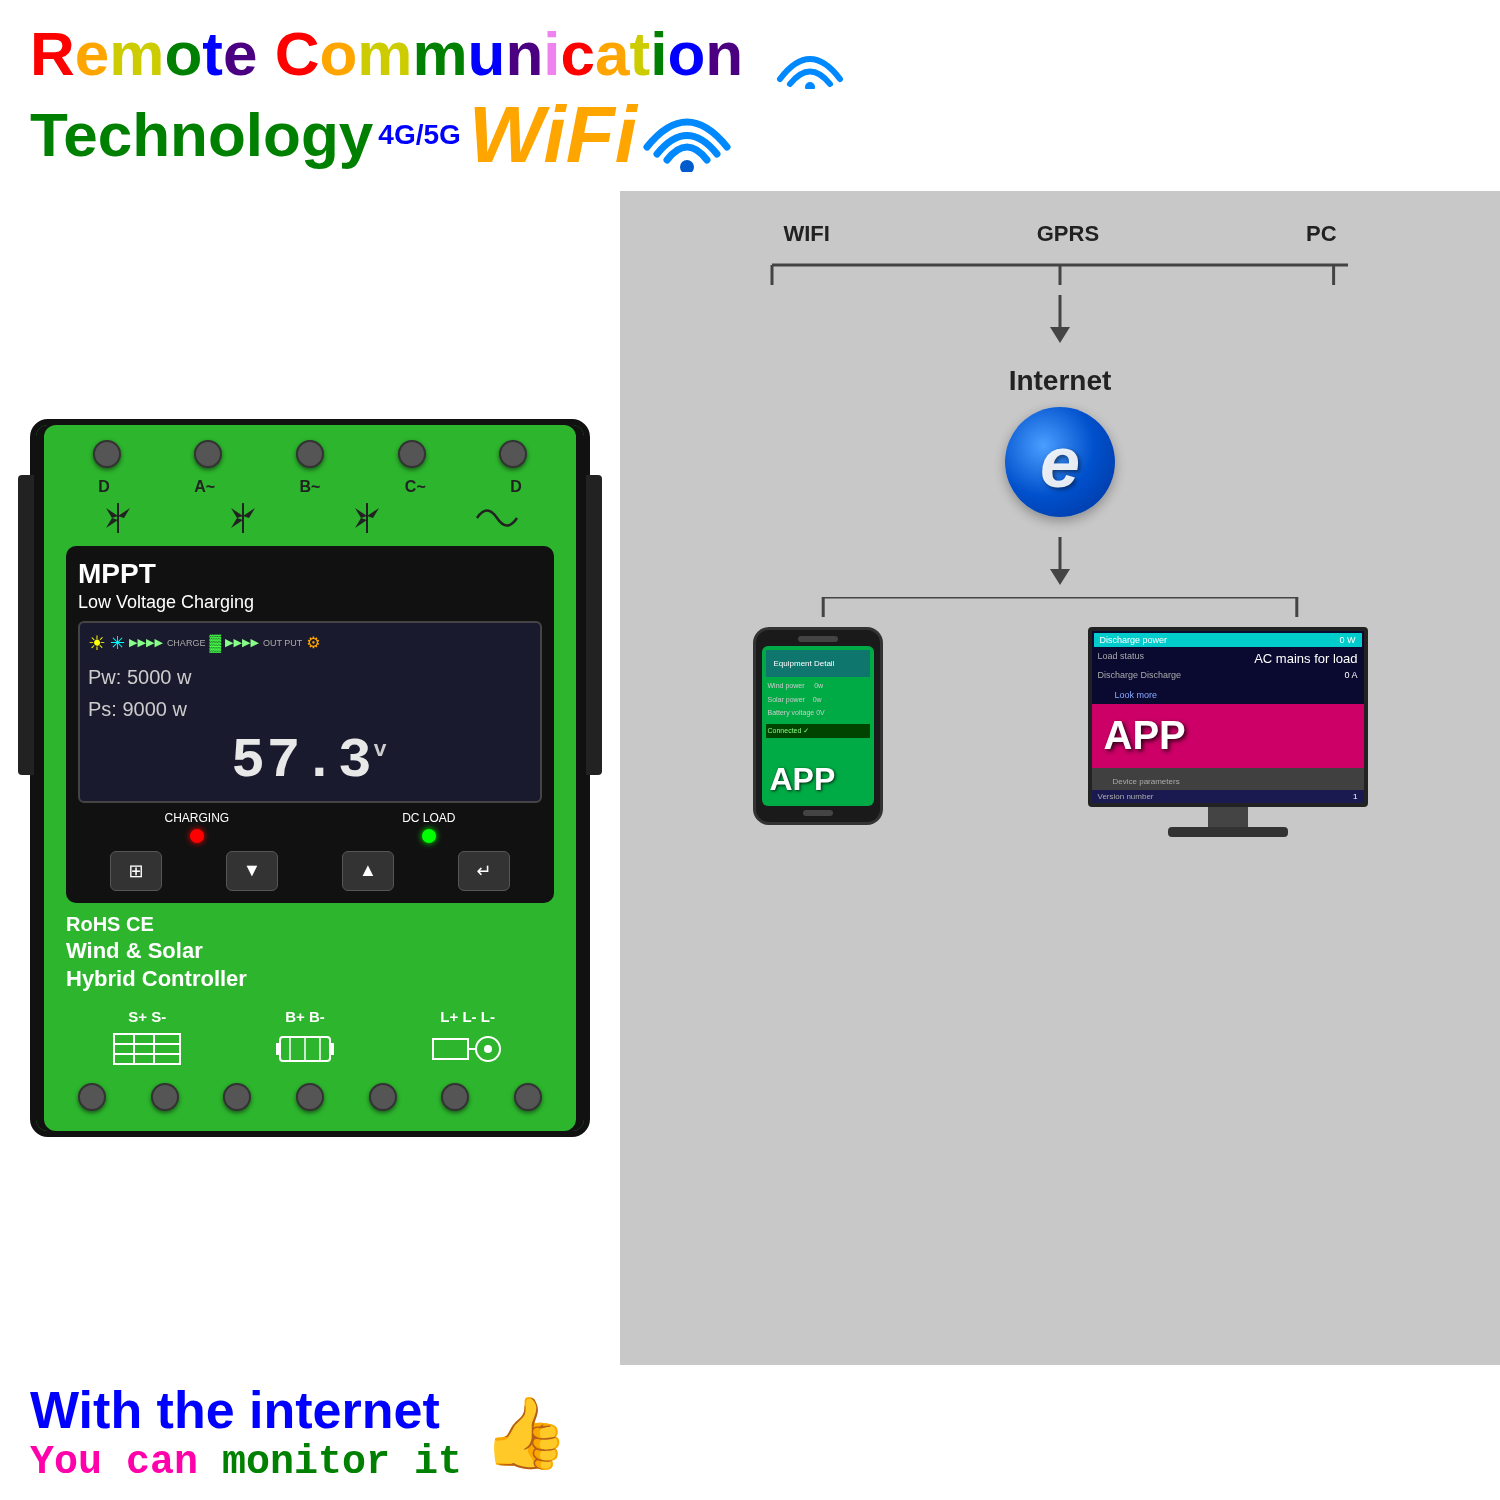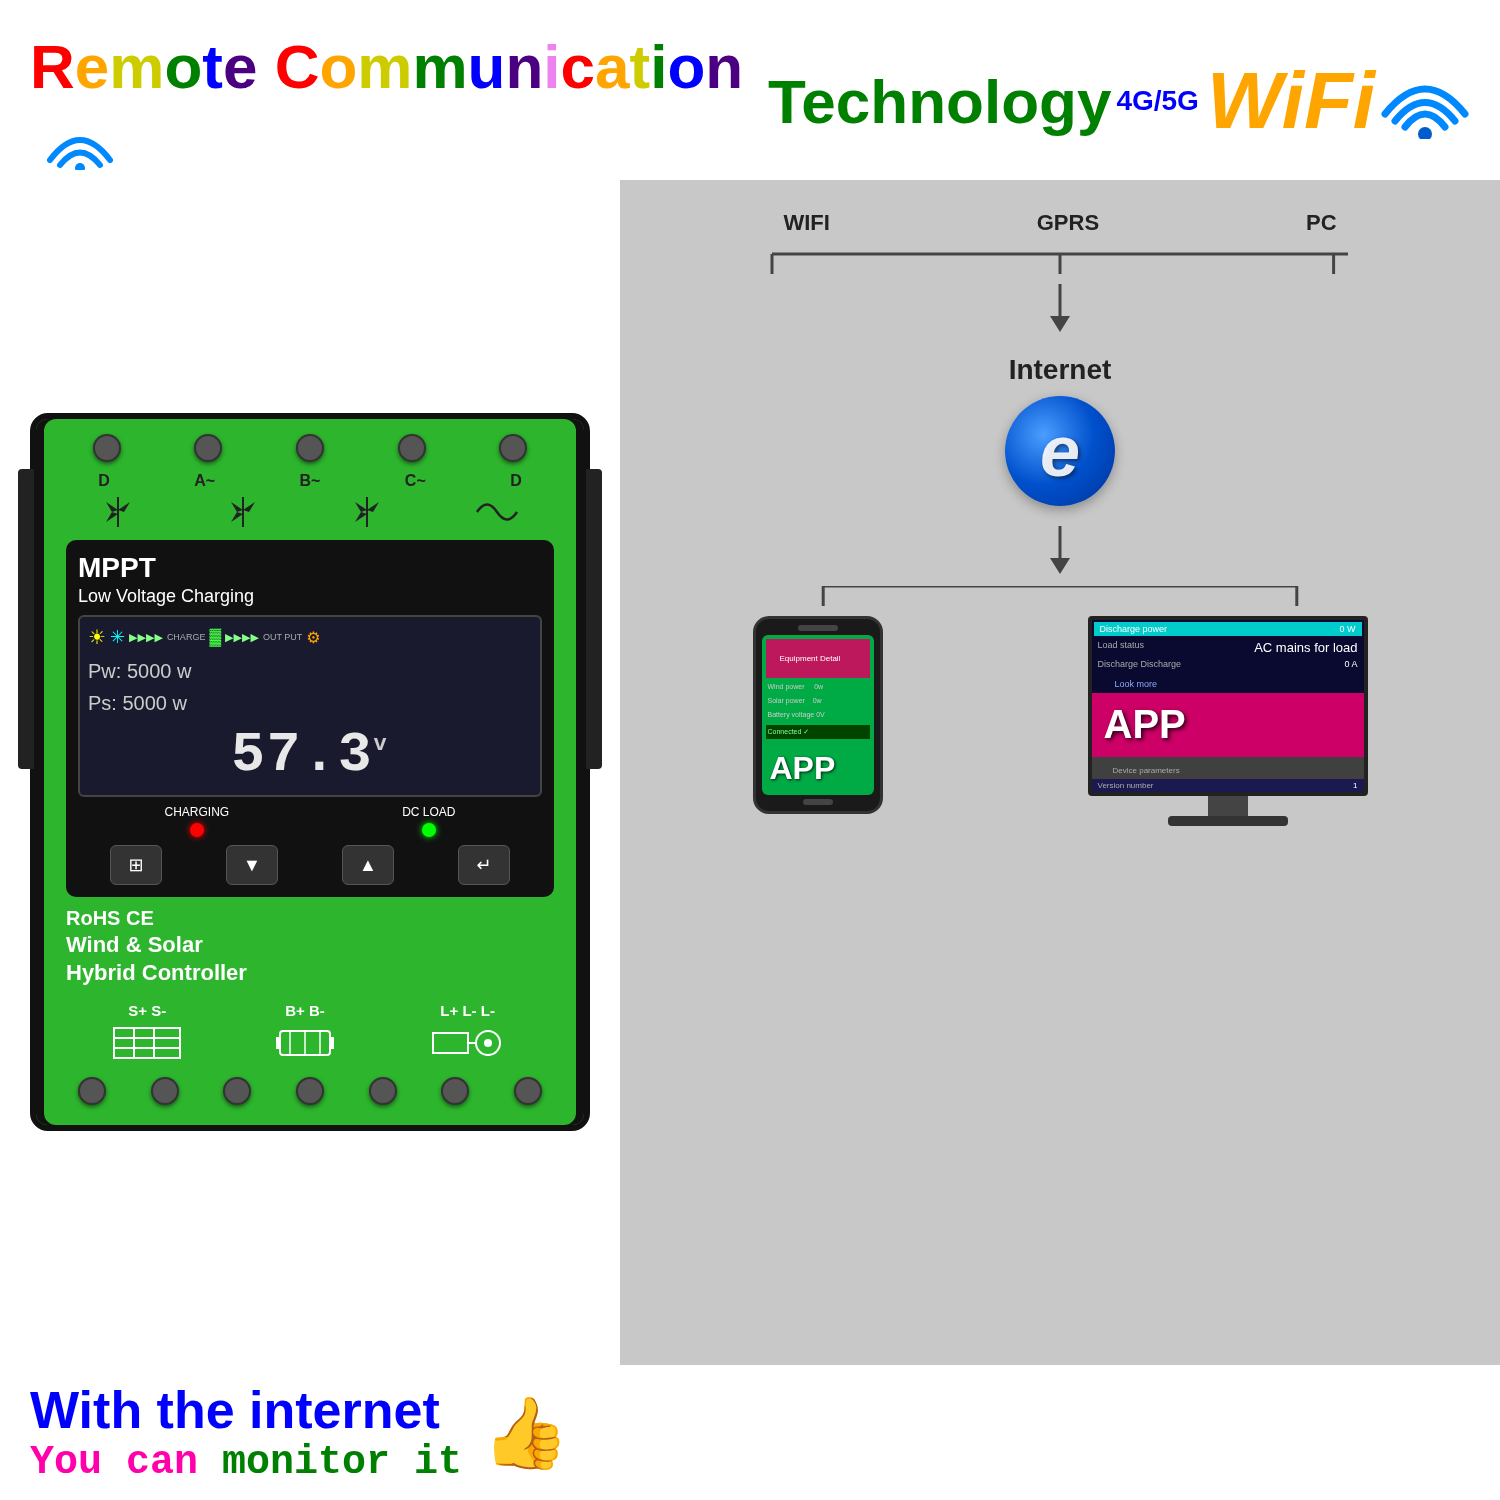--- a/index.html
+++ b/index.html
@@ -8,23 +8,23 @@
       height: 1500px;
       background: #d0d0d0;
       font-family: Arial, sans-serif;
       overflow: hidden;
       display: flex;
       flex-direction: column;
     }
 
     .top-section {
       background: white;
-      padding: 33px 30px 10px 30px;
-      display: flex;
-      flex-direction: row;
+      padding: 20px 30px 10px 30px;
+      display: flex;
+      flex-direction: column;
     }
 
     .title-line1 {
       font-size: 62px;
       font-weight: bold;
       line-height: 1.1;
     }
     .r { color: red; }
     .o { color: orange; }
     .y { color: #cccc00; }
@@ -541,21 +541,21 @@
             <span class="wind-icon">✳</span>
             <span class="arrows">▶▶▶▶</span>
             <span style="color:#aaa;font-size:9px;">CHARGE</span>
             <span style="color:#44ff44;font-size:16px;">▓</span>
             <span class="arrows">▶▶▶▶</span>
             <span style="color:#aaa;font-size:9px;">OUT PUT</span>
             <span class="gear-icon">⚙</span>
           </div>
           <div class="power-readings">
             <div>Pw: 5000 w</div>
-            <div>Ps: 5000 w</div>
+            <div>Ps: 9000 w</div>
           </div>
           <div class="voltage-display">
             <span>57.3</span><span class="volt-unit">v</span>
           </div>
         </div>
 
         <div class="indicators-row">
           <div class="indicator">
             <span>CHARGING</span>
             <div class="led-red"></div>
@@ -672,21 +672,21 @@
       </svg>
     </div>
 
     <div class="bottom-devices">
 
       <div class="phone-app-container">
         <div class="phone-mockup">
           <div class="phone-speaker"></div>
           <div class="phone-screen">
             <div class="phone-screen-text">
-              <div style="background:#be185d;padding:14px;margin-bottom:2px;font-size:8px;color:white;">Equipment Detail</div>
+              <div style="background:#0f766e;padding:8px;margin-bottom:2px;font-size:8px;color:white;">Equipment Detail</div>
               <div style="padding:2px;color:#ccc;">Wind power &nbsp;&nbsp;&nbsp; 0w</div>
               <div style="padding:2px;color:#ccc;">Solar power &nbsp;&nbsp; 0w</div>
               <div style="padding:2px;color:#ccc;">Battery voltage 0V</div>
               <div style="background:#004400;margin-top:4px;padding:2px;color:#88ff88;font-size:7px;">Connected ✓</div>
             </div>
             <div style="position:absolute;bottom:8px;left:8px;">
               <span class="app-label">APP</span>
             </div>
           </div>
           <div class="phone-home"></div>

